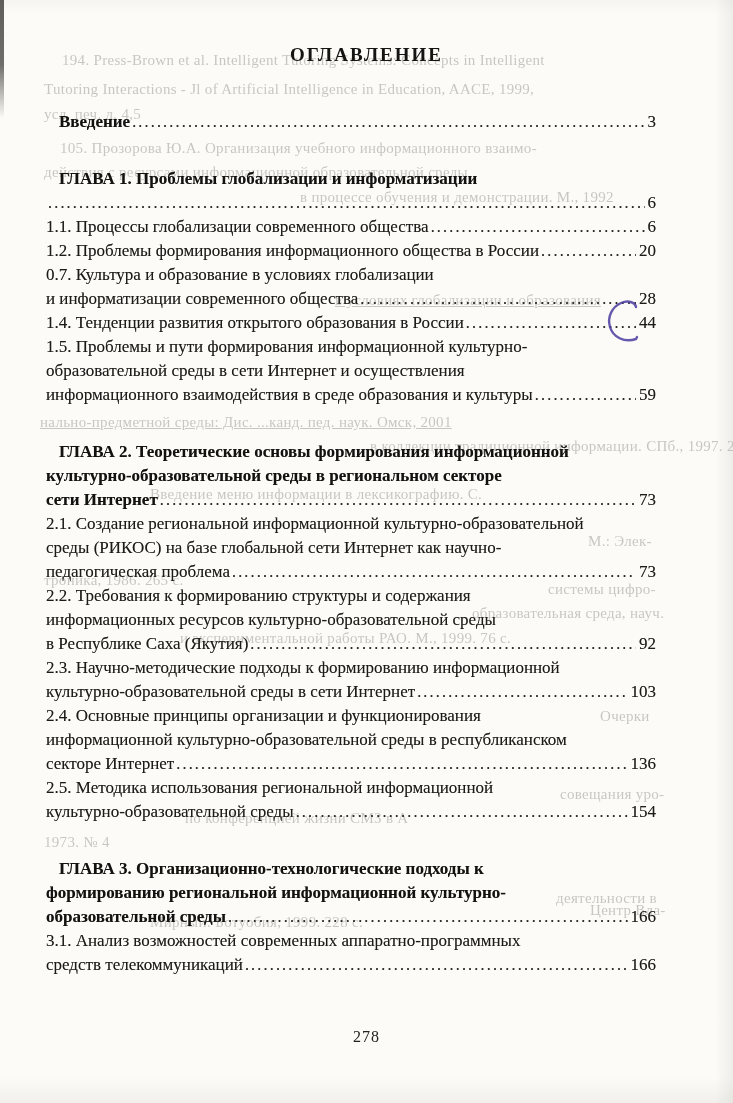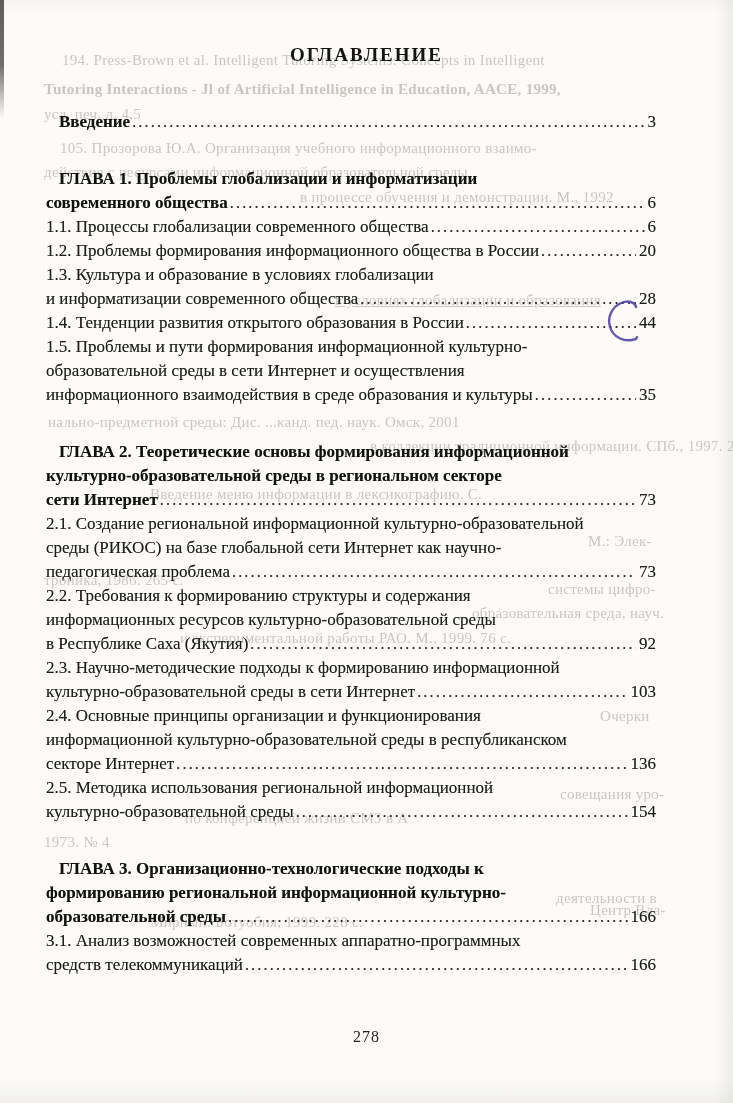--- a/index.html
+++ b/index.html
@@ -57,27 +57,27 @@
     letter-spacing:1px;
   }
   .pen-mark{position:absolute;left:606px;top:299px;z-index:3;}
 </style>
 </head>
 <body>
 
 <div class="page">
   <div class="ghost-layer" id="ghosts">
       <span class="ghost" style="left: 62px; top: 52px;">194. Press-Brown et al. Intelligent Tutoring Systems: Concepts in Intelligent</span>
-      <span class="ghost" style="left: 44px; top: 81px; font-weight: bold;">Tutoring Interactions - Jl of Artificial Intelligence in Education, AACE, 1999,</span>
+      <span class="ghost" style="left: 44px; top: 81px;">Tutoring Interactions - Jl of Artificial Intelligence in Education, AACE, 1999,</span>
       <span class="ghost" style="left: 44px; top: 106px;">усл. печ. л. 4,5</span>
       <span class="ghost" style="left: 60px; top: 140px;">105. Прозорова Ю.А. Организация учебного информационного взаимо-</span>
       <span class="ghost" style="left: 44px; top: 164px;">действия с ресурсами информационной образовательной среды</span>
       <span class="ghost" style="left: 300px; top: 189px;">в процессе обучения и демонстрации. М., 1992</span>
       <span class="ghost" style="left: 335px; top: 292px; text-decoration: underline;">в условиях глобализации и образования</span>
-      <span class="ghost" style="left: 48px; top: 414px;">нально-предметной среды: Дис. ...канд. пед. наук. Омск, 2001</span>
+      <span class="ghost" style="left: 40px; top: 414px; text-decoration: underline;">нально-предметной среды: Дис. ...канд. пед. наук. Омск, 2001</span>
       <span class="ghost" style="left: 370px; top: 438px;">в коллекции традиционной информации. СПб., 1997. 213 с.</span>
       <span class="ghost" style="left: 150px; top: 486px;">Введение меню информации в лексикографию. С.</span>
       <span class="ghost" style="left: 588px; top: 533px;">М.: Элек-</span>
       <span class="ghost" style="left: 44px; top: 572px;">троника, 1986. 265 с.</span>
       <span class="ghost" style="left: 548px; top: 581px;">системы цифро-</span>
       <span class="ghost" style="left: 472px; top: 605px;">образовательная среда, науч.</span>
       <span class="ghost" style="left: 180px; top: 630px;">и экспериментальной работы РАО. М., 1999. 76 с.</span>
       <span class="ghost" style="left: 600px; top: 708px;">Очерки</span>
       <span class="ghost" style="left: 560px; top: 786px;">совещания уро-</span>
       <span class="ghost" style="left: 185px; top: 810px;">по конференцией жизни СМЗ в А</span>
@@ -94,42 +94,41 @@
           <span class="txt">Введение</span>
           <span class="dots">............................................................................................................................................</span>
           <span class="pg">3</span>
         </div>
       </div>
       <div class="entry chapter">
         <div class="line first">
           <span class="txt">ГЛАВА 1. Проблемы глобализации и информатизации</span>
         </div>
         <div class="line">
-          <span class="txt">современного общества</span>
           <span class="dots">............................................................................................................................................</span>
           <span class="pg">6</span>
         </div>
       </div>
       <div class="entry section">
         <div class="line first">
           <span class="txt">1.1. Процессы глобализации современного общества</span>
           <span class="dots">............................................................................................................................................</span>
           <span class="pg">6</span>
         </div>
       </div>
       <div class="entry section">
         <div class="line first">
           <span class="txt">1.2. Проблемы формирования информационного общества в России</span>
           <span class="dots">............................................................................................................................................</span>
           <span class="pg">20</span>
         </div>
       </div>
       <div class="entry section">
         <div class="line first">
-          <span class="txt">1.3. Культура и образование в условиях глобализации</span>
+          <span class="txt">0.7. Культура и образование в условиях глобализации</span>
         </div>
         <div class="line">
           <span class="txt">и информатизации современного общества</span>
           <span class="dots">............................................................................................................................................</span>
           <span class="pg">28</span>
         </div>
       </div>
       <div class="entry section">
         <div class="line first">
           <span class="txt">1.4. Тенденции развития открытого образования в России</span>
@@ -140,21 +139,21 @@
       <div class="entry section">
         <div class="line first">
           <span class="txt">1.5. Проблемы и пути формирования информационной культурно-</span>
         </div>
         <div class="line">
           <span class="txt">образовательной среды в сети Интернет и осуществления</span>
         </div>
         <div class="line">
           <span class="txt">информационного взаимодействия в среде образования и культуры</span>
           <span class="dots">............................................................................................................................................</span>
-          <span class="pg">35</span>
+          <span class="pg">59</span>
         </div>
       </div>
       <div class="entry chapter">
         <div class="line first">
           <span class="txt">ГЛАВА 2. Теоретические основы формирования информационной</span>
         </div>
         <div class="line">
           <span class="txt">культурно-образовательной среды в региональном секторе</span>
         </div>
         <div class="line">

